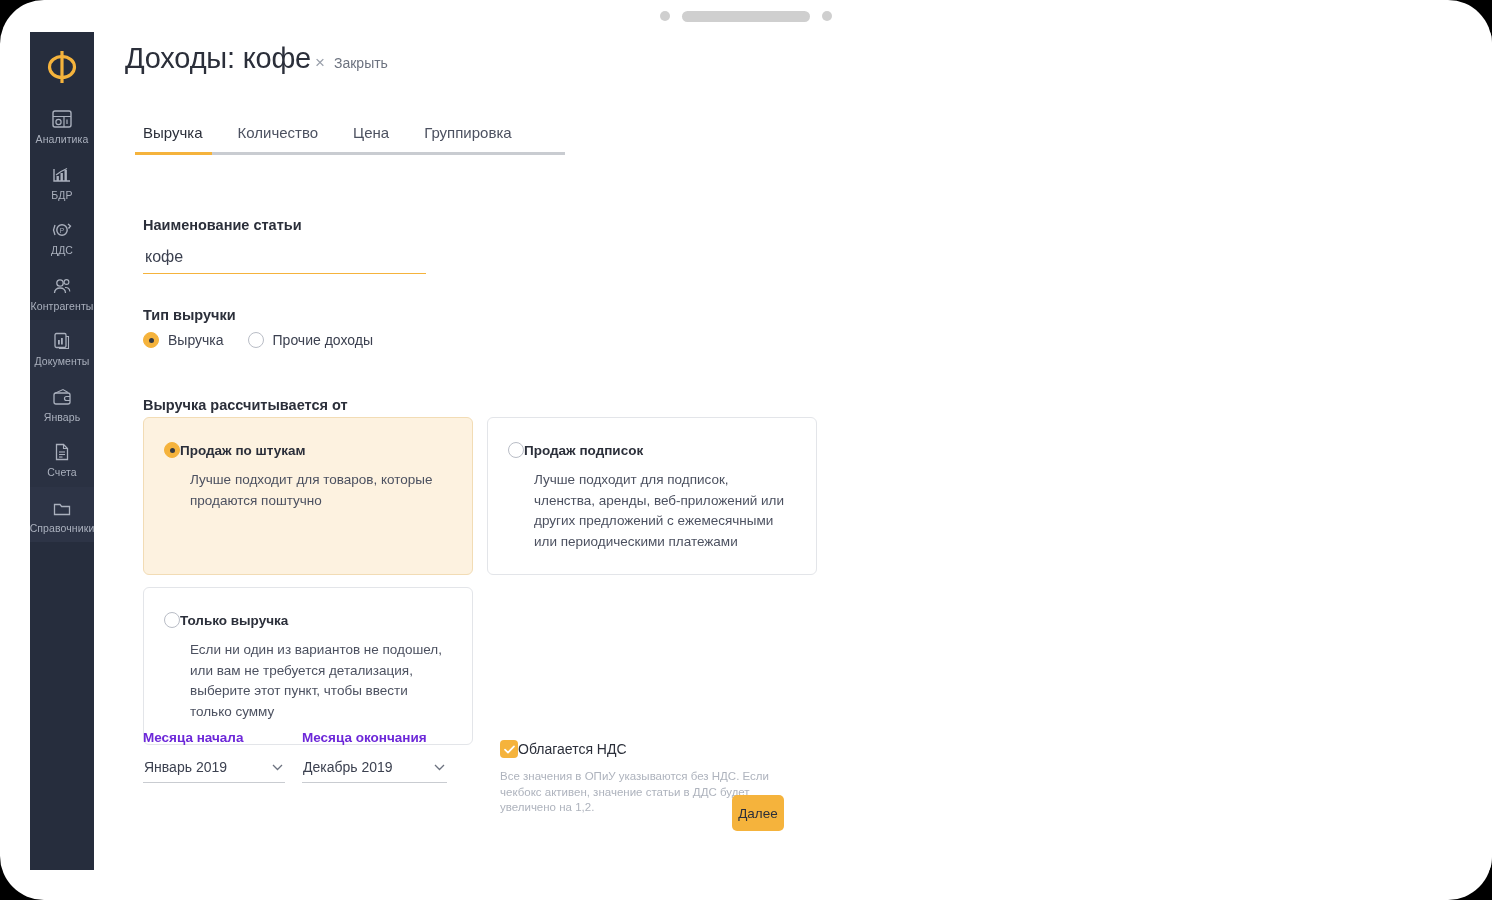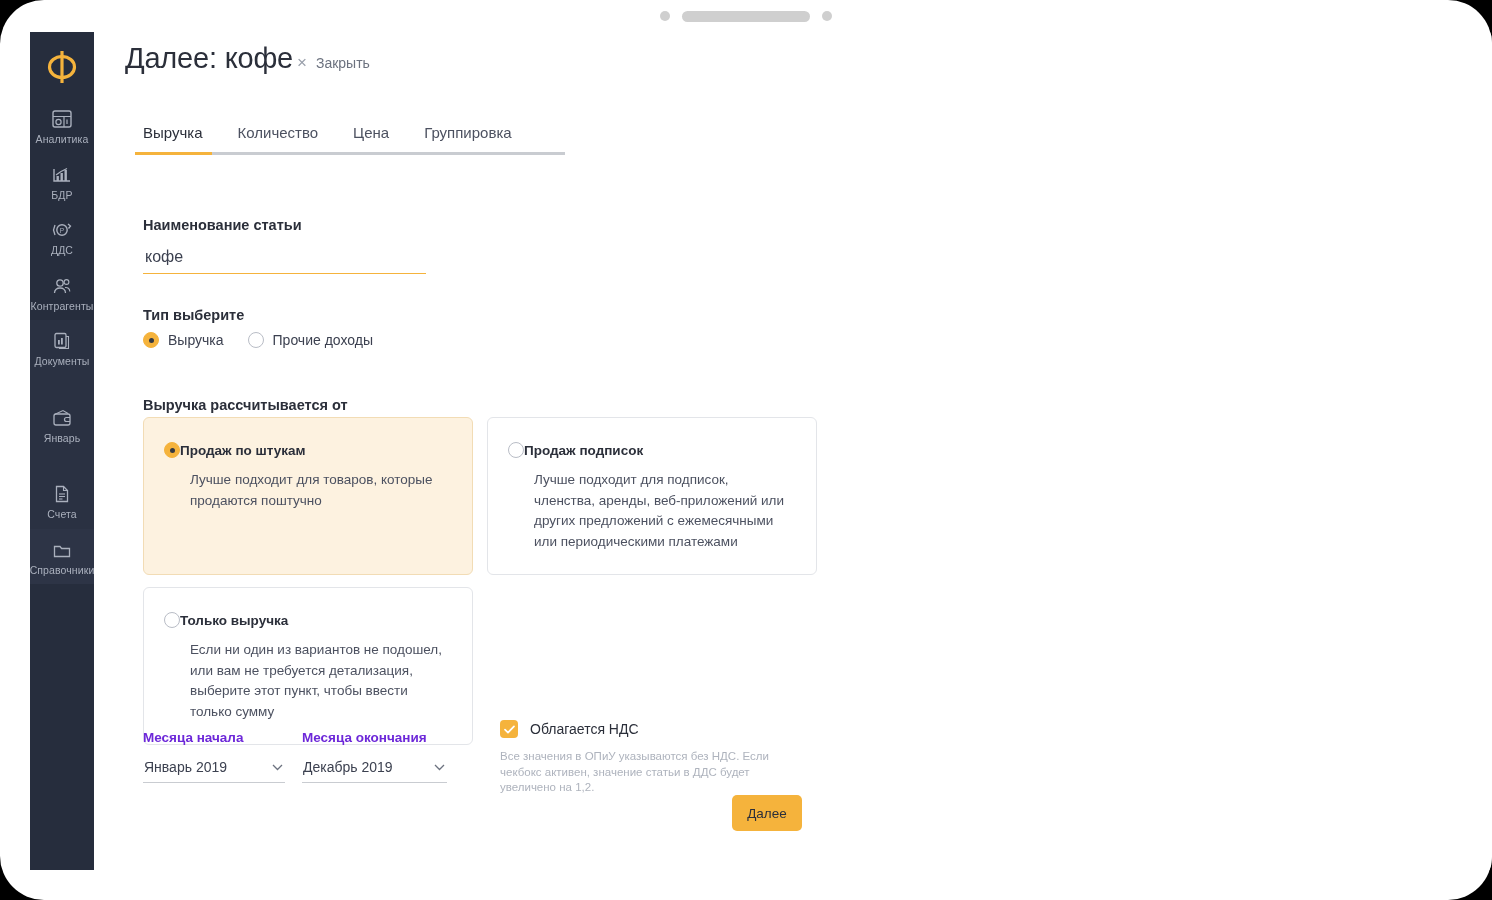--- a/index.html
+++ b/index.html
@@ -56,21 +56,21 @@
     height: 62px;
     display: flex;
     align-items: center;
     justify-content: center;
     margin-top: 4px;
   }
   .logo svg { display: block; }
 
   .nav-group { display: flex; flex-direction: column; }
   .nav-group.tone-a { background: #262d3d; }
-  .nav-group.tone-b { background: #2a3142; gap: 21px; }
+  .nav-group.tone-b { background: #2a3142; }
   .nav-group.tone-c { background: #2d3446; }
 
   .nav-item {
     padding: 9px 2px 8px;
     display: flex;
     flex-direction: column;
     align-items: center;
     gap: 3px;
     cursor: pointer;
     text-decoration: none;
@@ -266,41 +266,41 @@
     padding: 2px 2px 7px 1px;
     cursor: pointer;
   }
   .select-value { font-size: 14px; color: #3c4150; }
   .chev {
     width: 11px; height: 7px;
     flex: none;
   }
 
   .vat-box { position: absolute; left: 390px; top: 688px; width: 310px; }
-  .vat-row { display: flex; align-items: center; gap: 12px; cursor: pointer; }
+  .vat-row { display: flex; align-items: center; cursor: pointer; margin-top: 20px; }
   .checkbox {
     width: 18px; height: 18px;
     border-radius: 4px;
     background: #f5b33c;
     display: flex; align-items: center; justify-content: center;
     flex: none;
   }
   .vat-label { font-size: 14px; color: #2b2f3a; }
   .vat-hint {
     margin-top: 11px;
     font-size: 11.5px;
     color: #aeb3bd;
     line-height: 1.35;
     max-width: 300px;
   }
 
   .next-btn {
     position: absolute;
     left: 622px; top: 763px;
-    width: 70px; height: 36px;
+    width: 52px; height: 36px;
     background: #f5b33c;
     border: none;
     border-radius: 5px;
     font-family: "Liberation Sans", sans-serif;
     font-size: 13.5px;
     color: #2b2f3a;
     cursor: pointer;
   }
 </style>
 </head>
@@ -415,36 +415,36 @@
           </svg>
         </span>
         <span class="nav-label">Справочники</span>
       </div>
     </div>
   </nav>
 
   <main class="content">
 
     <div class="page-title-row">
-      <span class="page-title">Далее: кофе</span>
+      <span class="page-title">Доходы: кофе</span>
       <span class="close-x">×</span>
       <span class="close-label">Закрыть</span>
     </div>
 
     <div class="tabs">
       <div class="tab active">Выручка</div>
       <div class="tab">Количество</div>
       <div class="tab">Цена</div>
       <div class="tab">Группировка</div>
     </div>
 
     <div class="section-label block-name">Наименование статьи</div>
     <input class="text-input" value="кофе" style="">
 
-    <div class="section-label block-type">Тип выберите</div>
+    <div class="section-label block-type">Тип выручки</div>
     <div class="radio-row">
       <label class="radio-opt">
         <span class="radio-dot checked"></span>
         <span class="rlabel">Выручка</span>
       </label>
       <label class="radio-opt">
         <span class="radio-dot"></span>
         <span class="rlabel">Прочие доходы</span>
       </label>
     </div>

